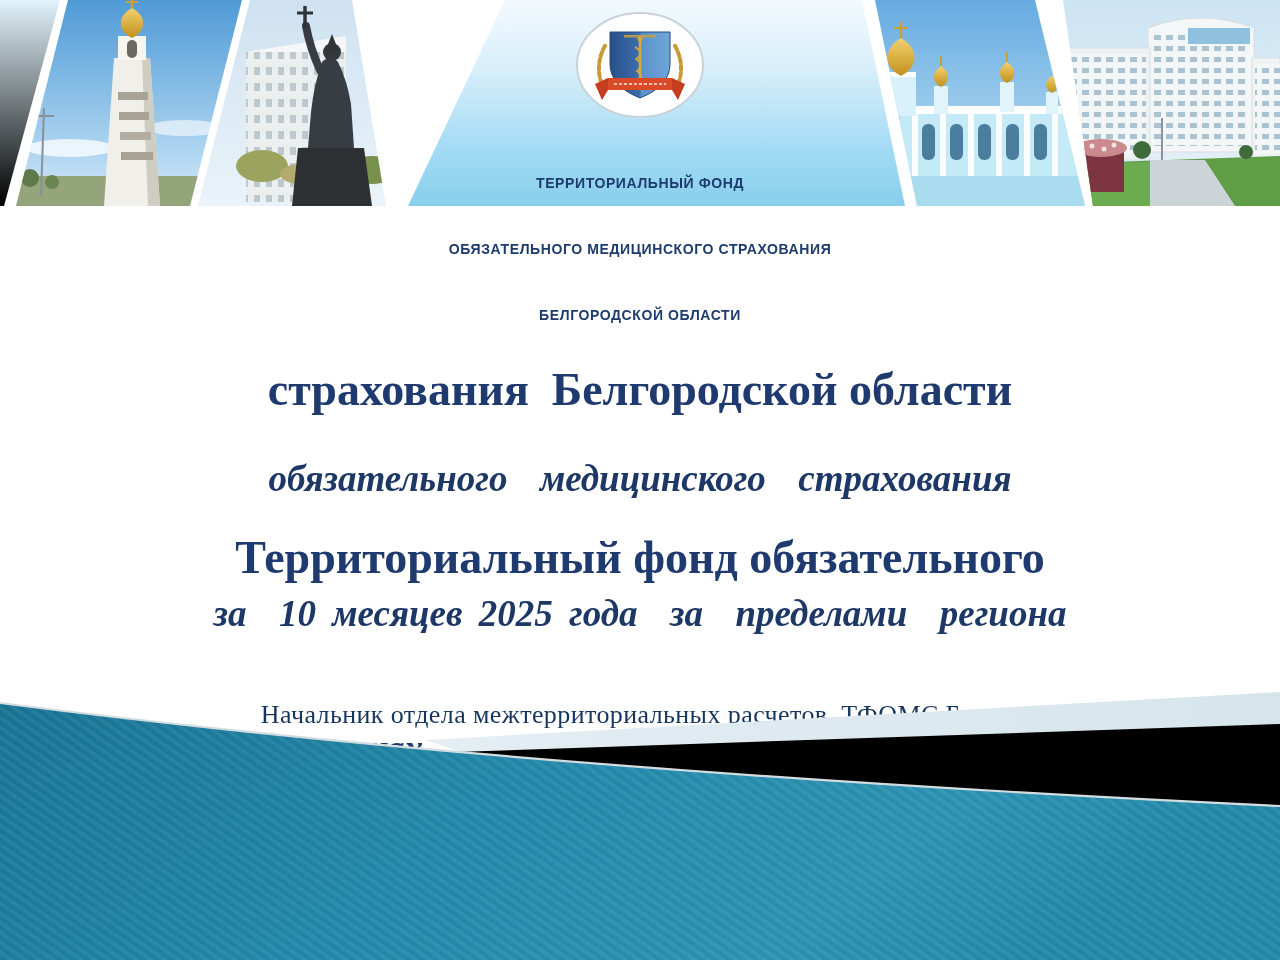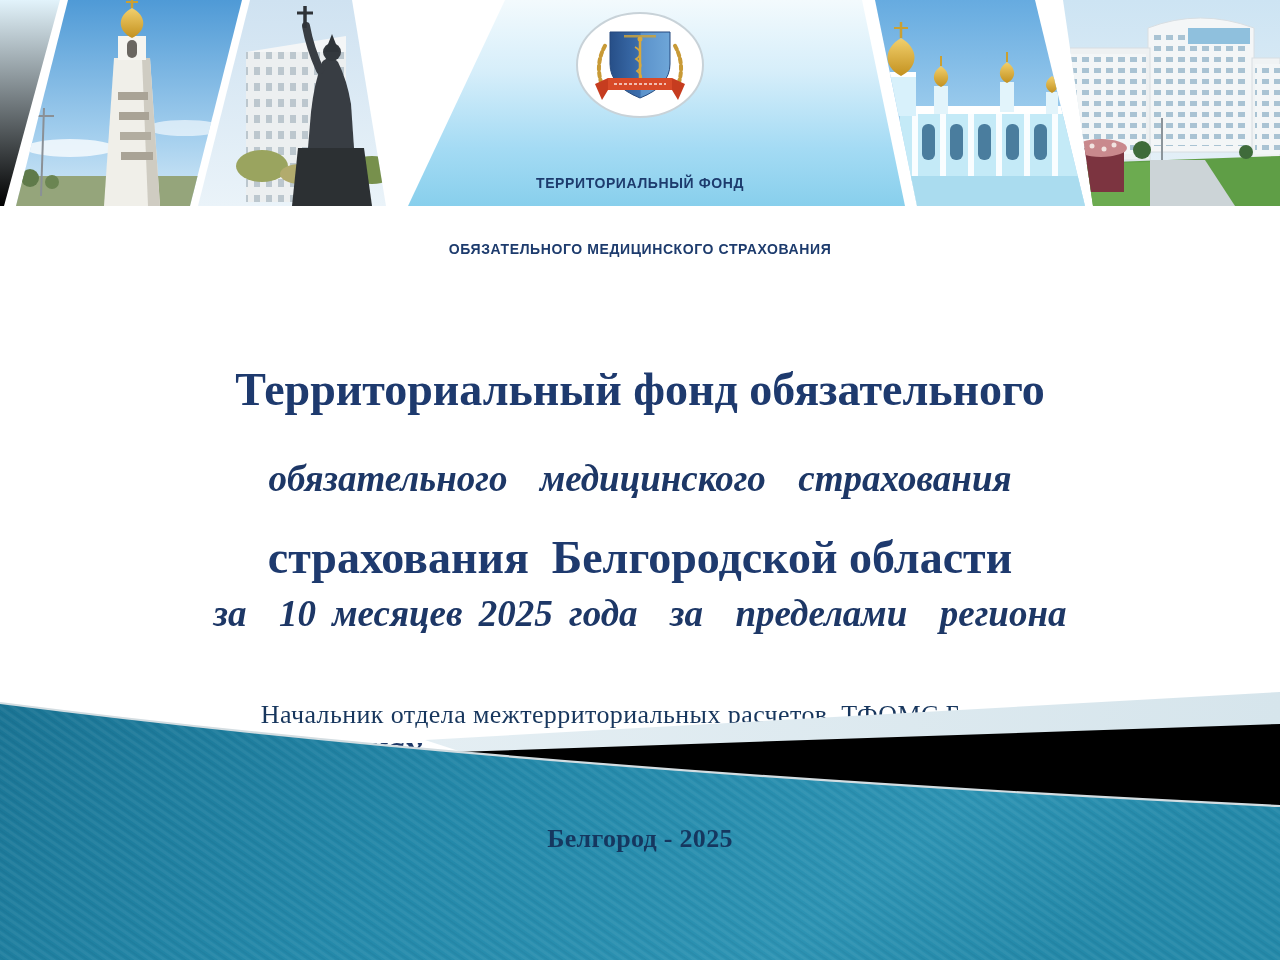--- a/index.html
+++ b/index.html
@@ -240,26 +240,27 @@
             <rect x="-32" y="18" width="64" height="12" fill="#d84a28"></rect>
             <line x1="-26" y1="24" x2="26" y2="24" stroke="#ffffff" stroke-width="1.5" stroke-dasharray="3 2" opacity="0.85"></line>
           </g>
         </g>
       </svg>
     </div>
 
     <div class="org">
       <div>ТЕРРИТОРИАЛЬНЫЙ ФОНД</div>
       <div>ОБЯЗАТЕЛЬНОГО МЕДИЦИНСКОГО СТРАХОВАНИЯ</div>
+      <div>БЕЛГОРОДСКОЙ ОБЛАСТИ</div>
     </div>
   </div>
 
   <div class="title">
+    <div>страхования  Белгородской области</div>
     <div>Территориальный фонд обязательного</div>
-    <div>страхования  Белгородской области</div>
   </div>
 
   <div class="subtitle">
     <div>обязательного  медицинского  страхования</div>
     <div>за  10 месяцев 2025 года  за  пределами  региона</div>
     <div>в  рамках  межтерриториальных  расчетов</div>
   </div>
 
   <div class="attribution">
     <div>Начальник отдела межтерриториальных расчетов  ТФОМС Белгородской области –</div>
@@ -283,15 +284,14 @@
         <rect x="4.5" width="1.6" height="8" fill="rgba(0,30,45,0.06)"></rect>
       </pattern>
     </defs>
     <polygon points="425,50 1280,2 1280,38 468,64" fill="url(#gPale)"></polygon>
     <polygon points="455,62 1280,34 1280,170 480,105" fill="#000000"></polygon>
     <path d="M0,13 Q520,80 1280,116 L1280,270 L0,270 Z" fill="url(#gTeal)"></path>
     <path d="M0,13 Q520,80 1280,116 L1280,270 L0,270 Z" fill="url(#stripes)"></path>
     <path d="M0,13 Q520,80 1280,116" fill="none" stroke="#d3dde1" stroke-width="2.2"></path>
   </svg>
 
-  <div class="footer-text">Белгород - 2025</div>
 
 </div>
 
 </body></html>

